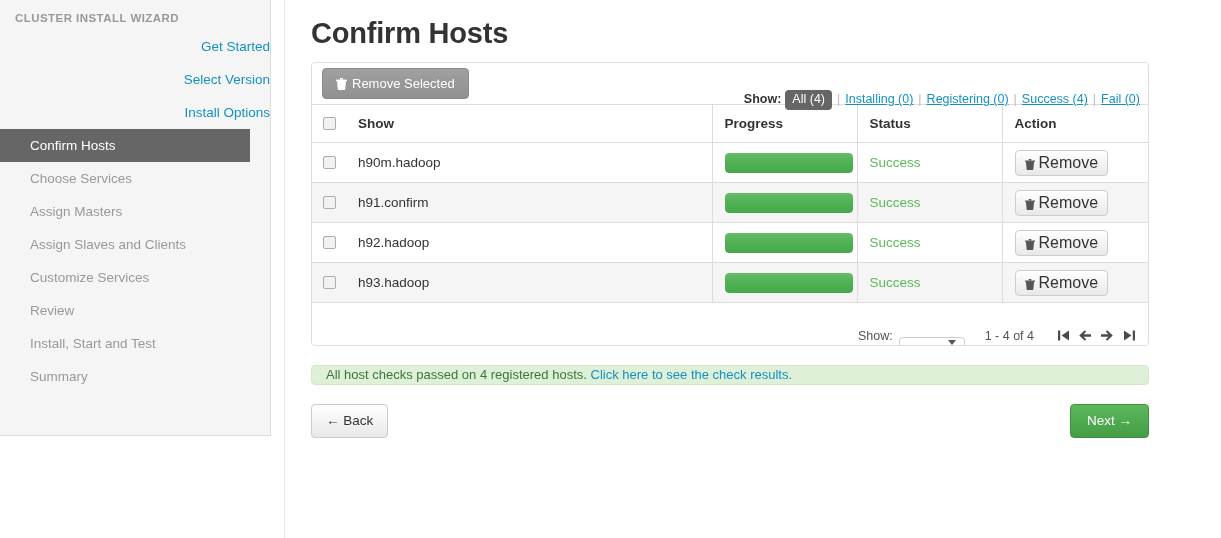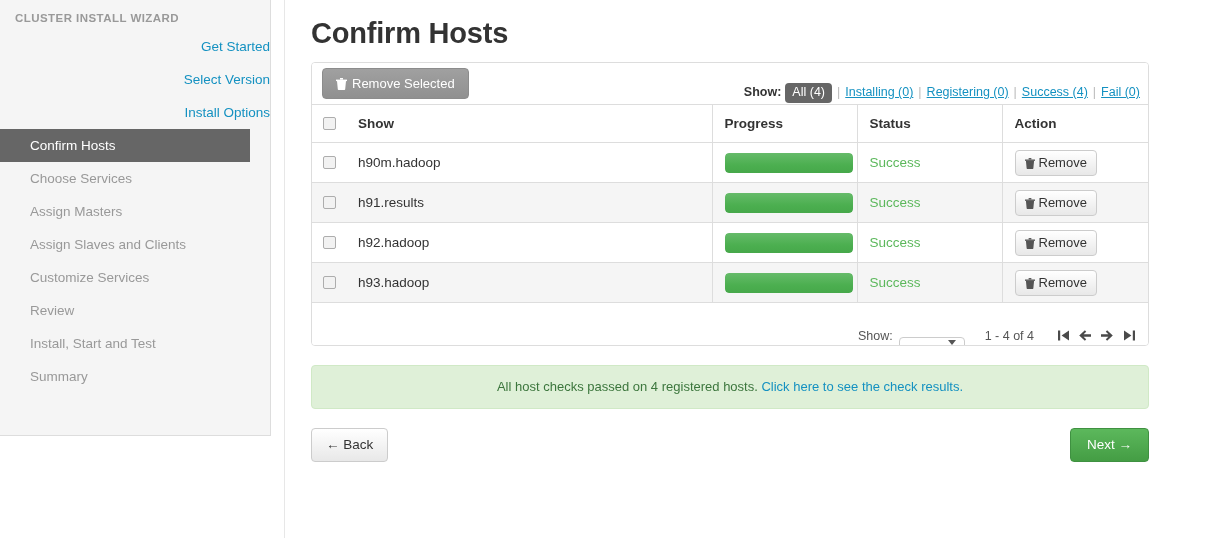--- a/index.html
+++ b/index.html
@@ -105,21 +105,21 @@
     border-radius: 4px;
     color: #ffffff;
     font-size: 13px;
     line-height: 29px;
     cursor: pointer;
     white-space: nowrap;
   }
   .trash-ico { display: inline-block; vertical-align: -2px; margin-right: 5px; }
 
   .show-filters {
-    position: absolute; right: 8px; top: 8px;
+    position: absolute; right: 8px; top: 15px;
     height: 42px; line-height: 42px;
     font-size: 12.5px;
     white-space: nowrap;
     color: #555555;
     margin-left: 6px;
   }
   .show-filters .lbl { font-weight: bold; color: #333333; margin-right: 4px; }
   .filter-link {
     color: #1491c1;
     text-decoration: underline;
@@ -191,21 +191,21 @@
   .status-success { color: #5cb85c; font-size: 13.5px; }
 
   .btn-remove {
     display: inline-block;
     height: 26px; line-height: 24px;
     padding: 0 9px;
     background: linear-gradient(to bottom,#ffffff 0%, #e8e8e8 100%);
     border: 1px solid #cccccc;
     border-radius: 4px;
     color: #333333;
-    font-size: 13px;
+    font-size: 16px;
     cursor: pointer;
     white-space: nowrap;
   }
   .btn-remove .trash-ico { margin-right: 4px; vertical-align: -2px; }
 
   
   .panel-footer {
     height: 42px;
     background: #ffffff;
     position: relative;
@@ -249,25 +249,24 @@
     font-size: 14px;
     cursor: pointer;
     vertical-align: middle;
   }
 
   .alert-success {
     margin-top: 19px;
     background: #dff0d8;
     border: 1px solid #d0e9c6;
     border-radius: 4px;
-    padding: 12px 14px;
+    padding: 0 14px;
     color: #3c763d;
     font-size: 13px;
     line-height: 18px;
-    text-align: center;
   }
   .alert-success a { color: #1491c1; text-decoration: none; cursor: pointer; }
 
   .nav-buttons { margin-top: 19px; position: relative; height: 34px; }
   .btn-back {
     position: absolute; left: 0; top: 0;
     height: 34px; padding: 0 14px;
     background: linear-gradient(to bottom,#ffffff 0%, #e8e8e8 100%);
     border: 1px solid #cccccc;
     border-radius: 4px;
@@ -357,21 +356,21 @@
               <td class="col-act"><button class="btn-remove"><span class="trash-ico"><svg width="10" height="11" viewBox="0 0 11 12" aria-hidden="true">
                       <path d="M1 3h9l-.8 8.2a.8.8 0 0 1-.8.8H2.6a.8.8 0 0 1-.8-.8L1 3z" fill="#555555"></path>
                       <rect x="0" y="1.6" width="11" height="1.5" fill="#555555"></rect>
                       <rect x="4" y="0" width="3" height="1.6" fill="#555555"></rect>
                     </svg></span><span>Remove</span></button></td>
             </tr>
             <tr class="striped">
               <td class="col-chk">
                 <input type="checkbox" class="cb" style="">
               </td>
-              <td class="col-host">h91.results</td>
+              <td class="col-host">h91.confirm</td>
               <td class="col-prog">
                 <div class="progress-track">
                   <div class="progress-fill" style="width: 100%;"></div>
                 </div>
               </td>
               <td class="col-stat"><span class="status-success">Success</span></td>
               <td class="col-act"><button class="btn-remove"><span class="trash-ico"><svg width="10" height="11" viewBox="0 0 11 12" aria-hidden="true">
                       <path d="M1 3h9l-.8 8.2a.8.8 0 0 1-.8.8H2.6a.8.8 0 0 1-.8-.8L1 3z" fill="#555555"></path>
                       <rect x="0" y="1.6" width="11" height="1.5" fill="#555555"></rect>
                       <rect x="4" y="0" width="3" height="1.6" fill="#555555"></rect>

